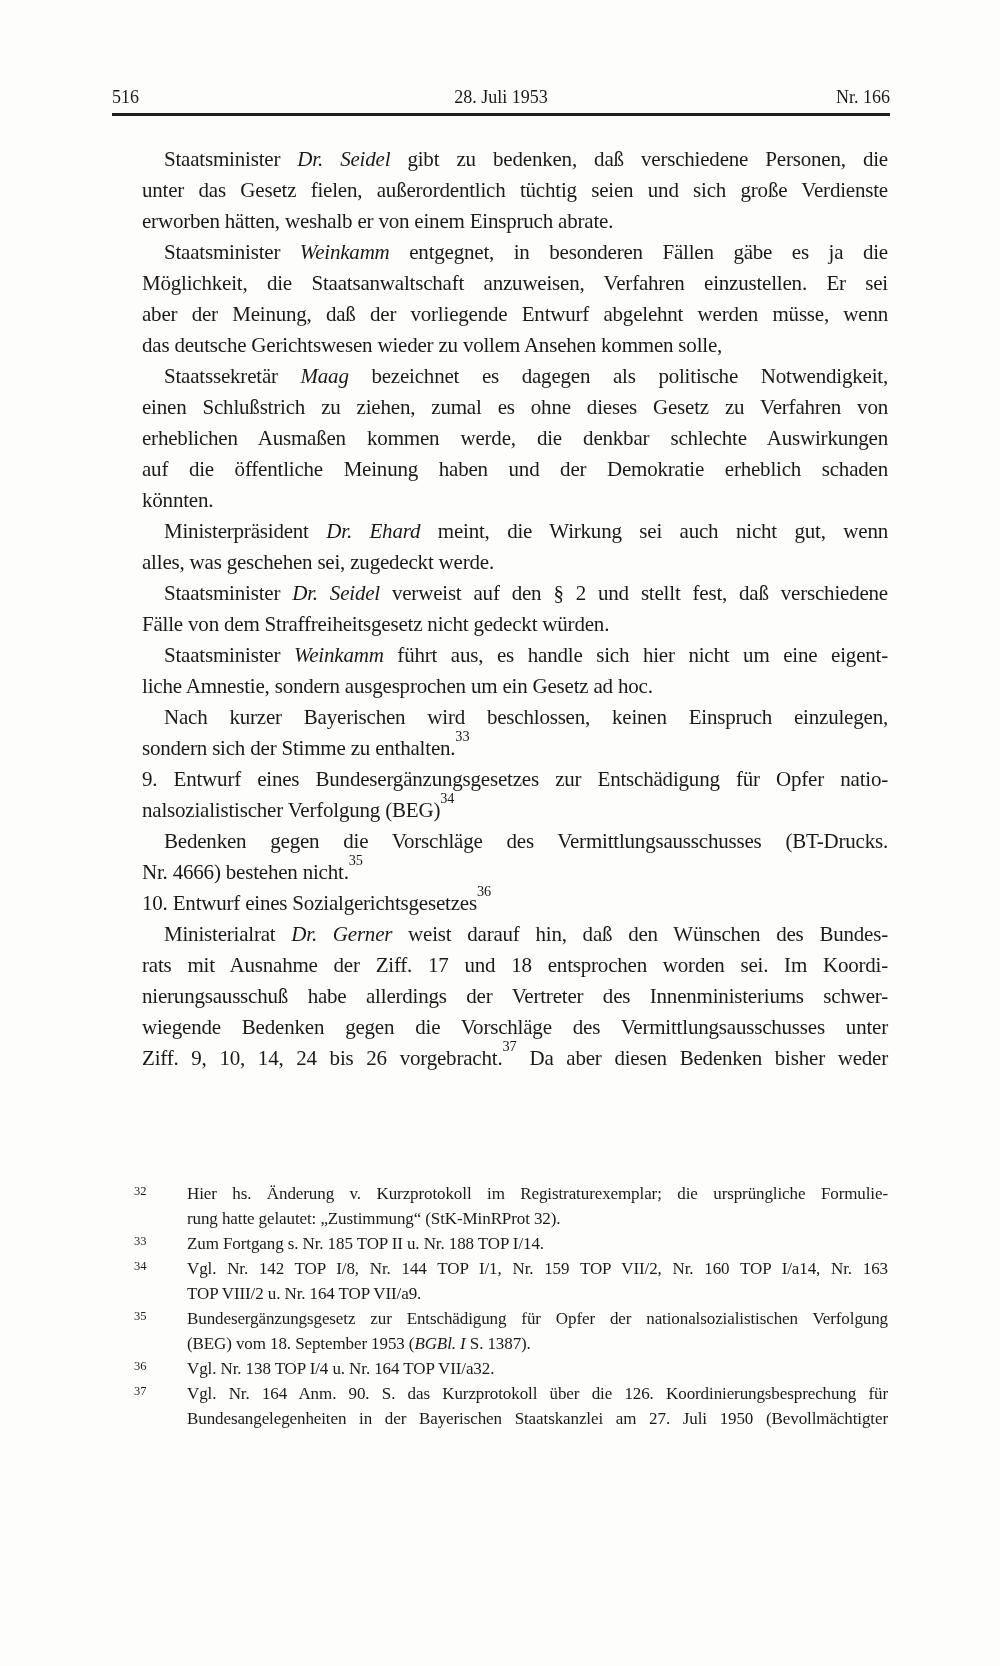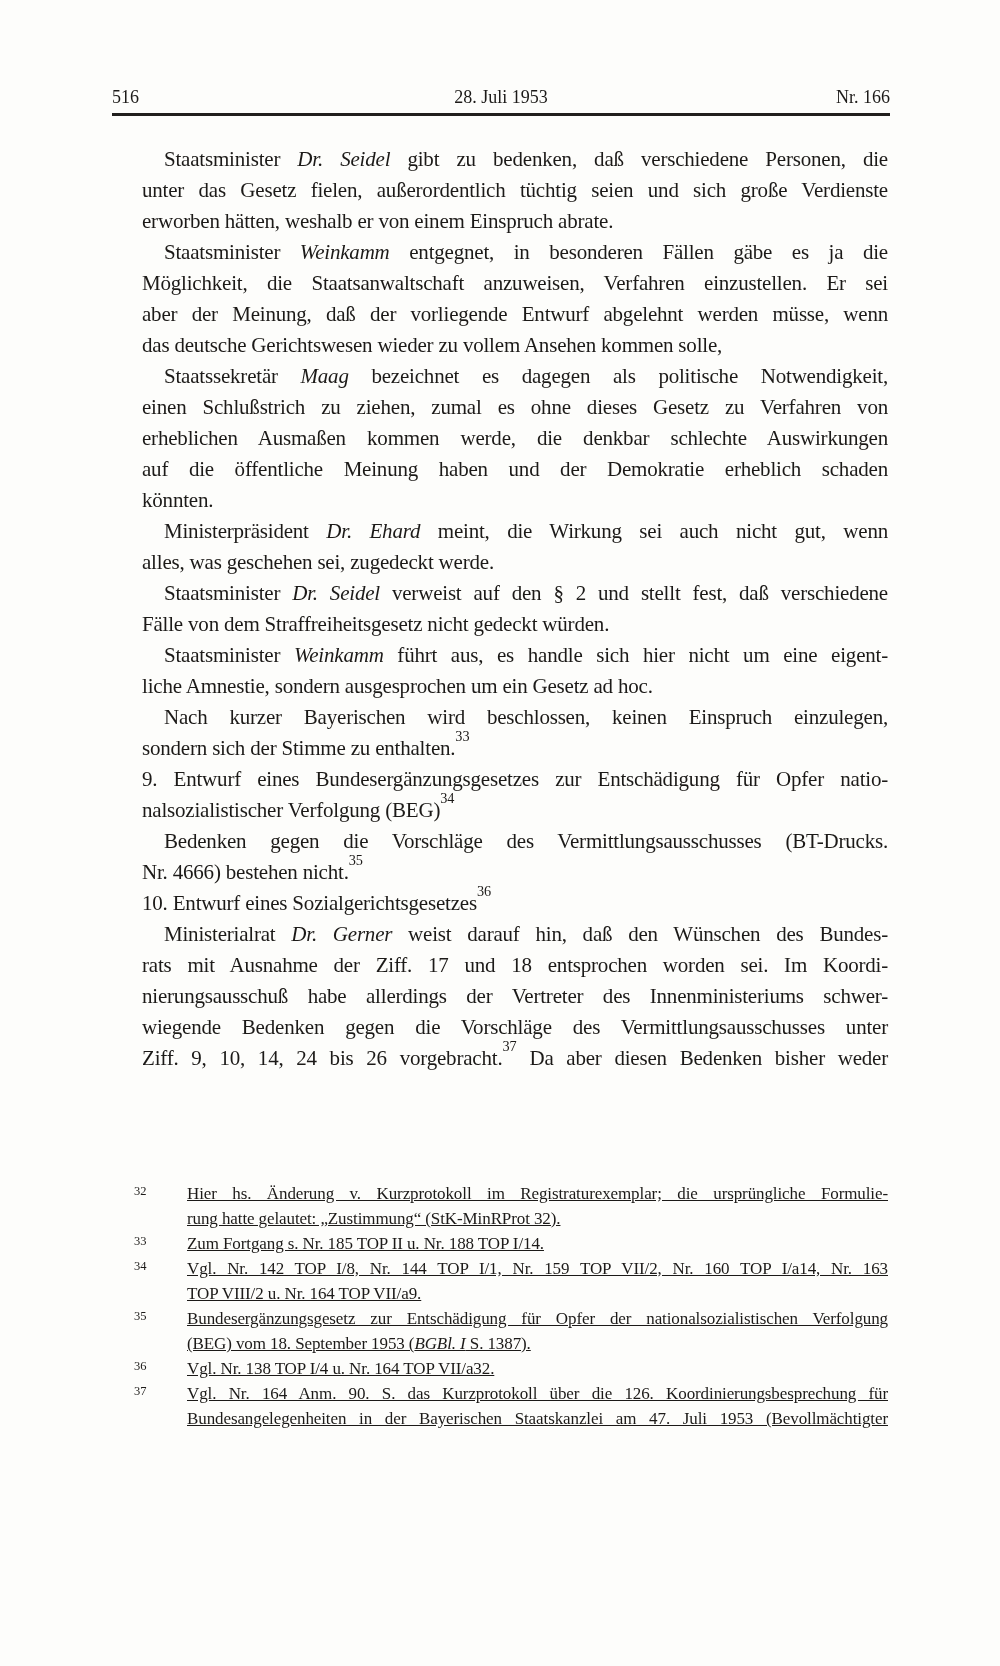--- a/index.html
+++ b/index.html
@@ -42,21 +42,21 @@
   sup.raised {
     font-size: 68%; line-height: 0;
     position: relative; top: -0.45em;
     letter-spacing: 0;
   }
   
   .footnotes {
     position: absolute; left: 112px; width: 776px; top: 1181px;
     font-size: 17px; line-height: 25px; letter-spacing: -0.1px;
   }
-  .footnote { position: relative; padding-left: 45px; text-decoration: underline; }
+  .footnote { position: relative; padding-left: 45px; }
   .fn-marker {
     position: absolute; left: 22px; top: -2px;
     font-size: 12.5px; line-height: 25px;
   }
   i { font-style: italic; }
 </style>
 </head>
 <body style="background: rgb(253, 253, 251); color: rgb(28, 26, 24);">
 
 <div class="page">
@@ -153,17 +153,17 @@
       <div class="footnote">
         <span class="fn-marker">36</span>
         <div class="fn-body">
           <div class="line end"><span>Vgl. Nr. 138 TOP I/4 u. Nr. 164 TOP VII/a32.</span></div>
         </div>
       </div>
       <div class="footnote">
         <span class="fn-marker">37</span>
         <div class="fn-body">
           <div class="line"><span>Vgl. Nr. 164 Anm. 90. S. das Kurzprotokoll über die 126. Koordinierungsbesprechung für</span></div>
-          <div class="line"><span>Bundesangelegenheiten in der Bayerischen Staatskanzlei am 47. Juli 1953 (Bevollmächtigter</span></div>
+          <div class="line"><span>Bundesangelegenheiten in der Bayerischen Staatskanzlei am 27. Juli 1950 (Bevollmächtigter</span></div>
         </div>
       </div>
     </div>
 </div>
 
 </body></html>

